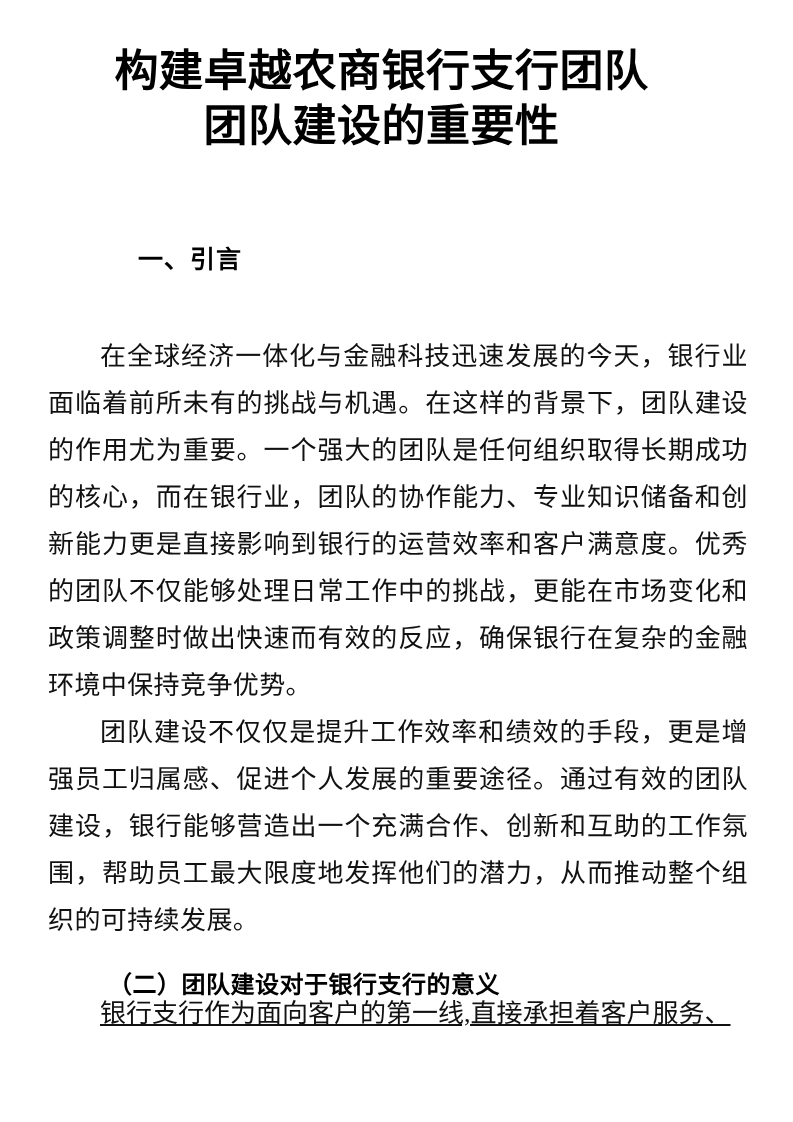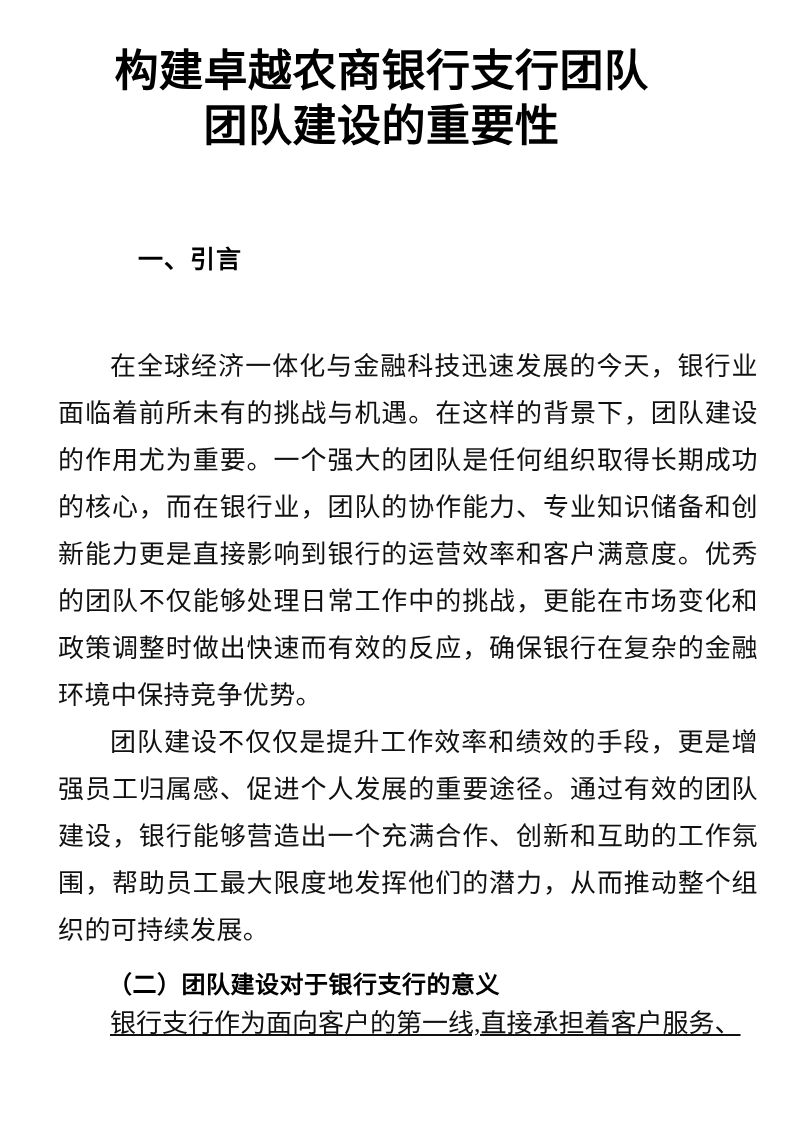--- a/index.html
+++ b/index.html
@@ -93,21 +93,21 @@
     font-family: "Liberation Serif", "DejaVu Serif", serif;
     font-size: 26px;
     line-height: 47px;
     text-align: justify;
     text-justify: inter-ideograph;
     letter-spacing: 0.4px;
     color: #111111;
   }
 
   .para {
-    margin: 10px;
+    margin: 0;
     text-indent: 2em;
     text-align: justify;
     text-justify: inter-ideograph;
   }
 
   .para-1 { position: absolute; left: 48px; top: 333px; width: 700px; }
   .para-2 { position: absolute; left: 48px; top: 709px; width: 700px; }
   .para-3 { position: absolute; left: 48px; top: 990px; width: 700px;
             letter-spacing: 0px; white-space: nowrap; overflow: hidden; text-decoration: underline; }
 </style>

